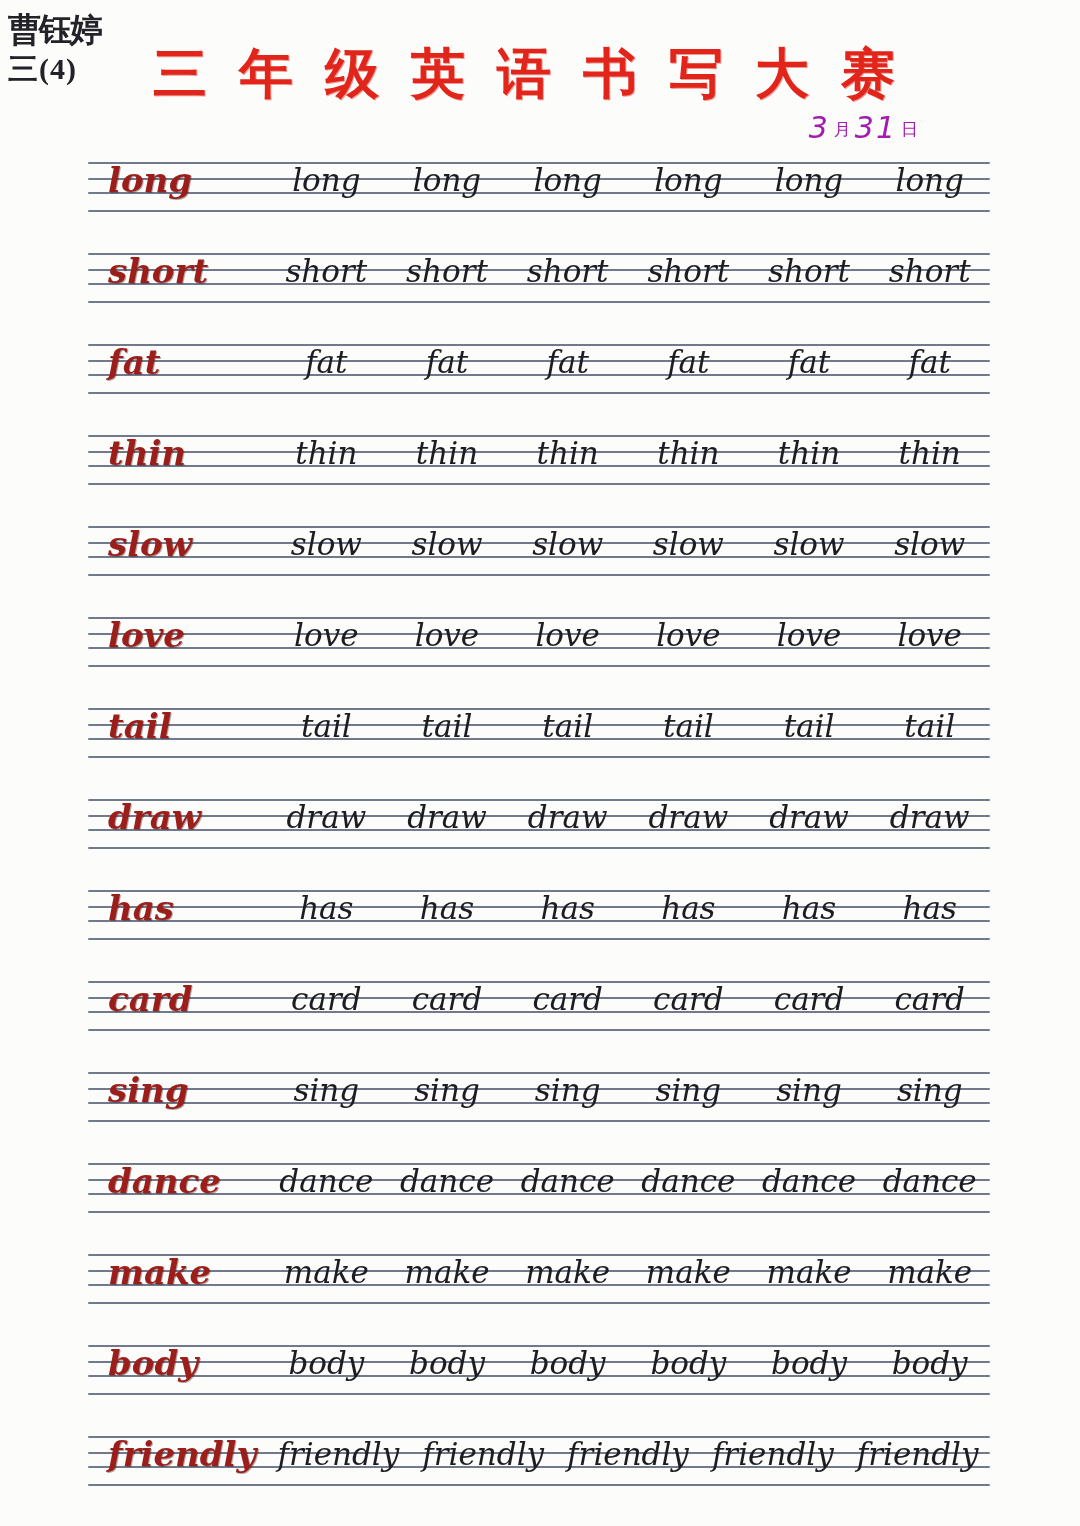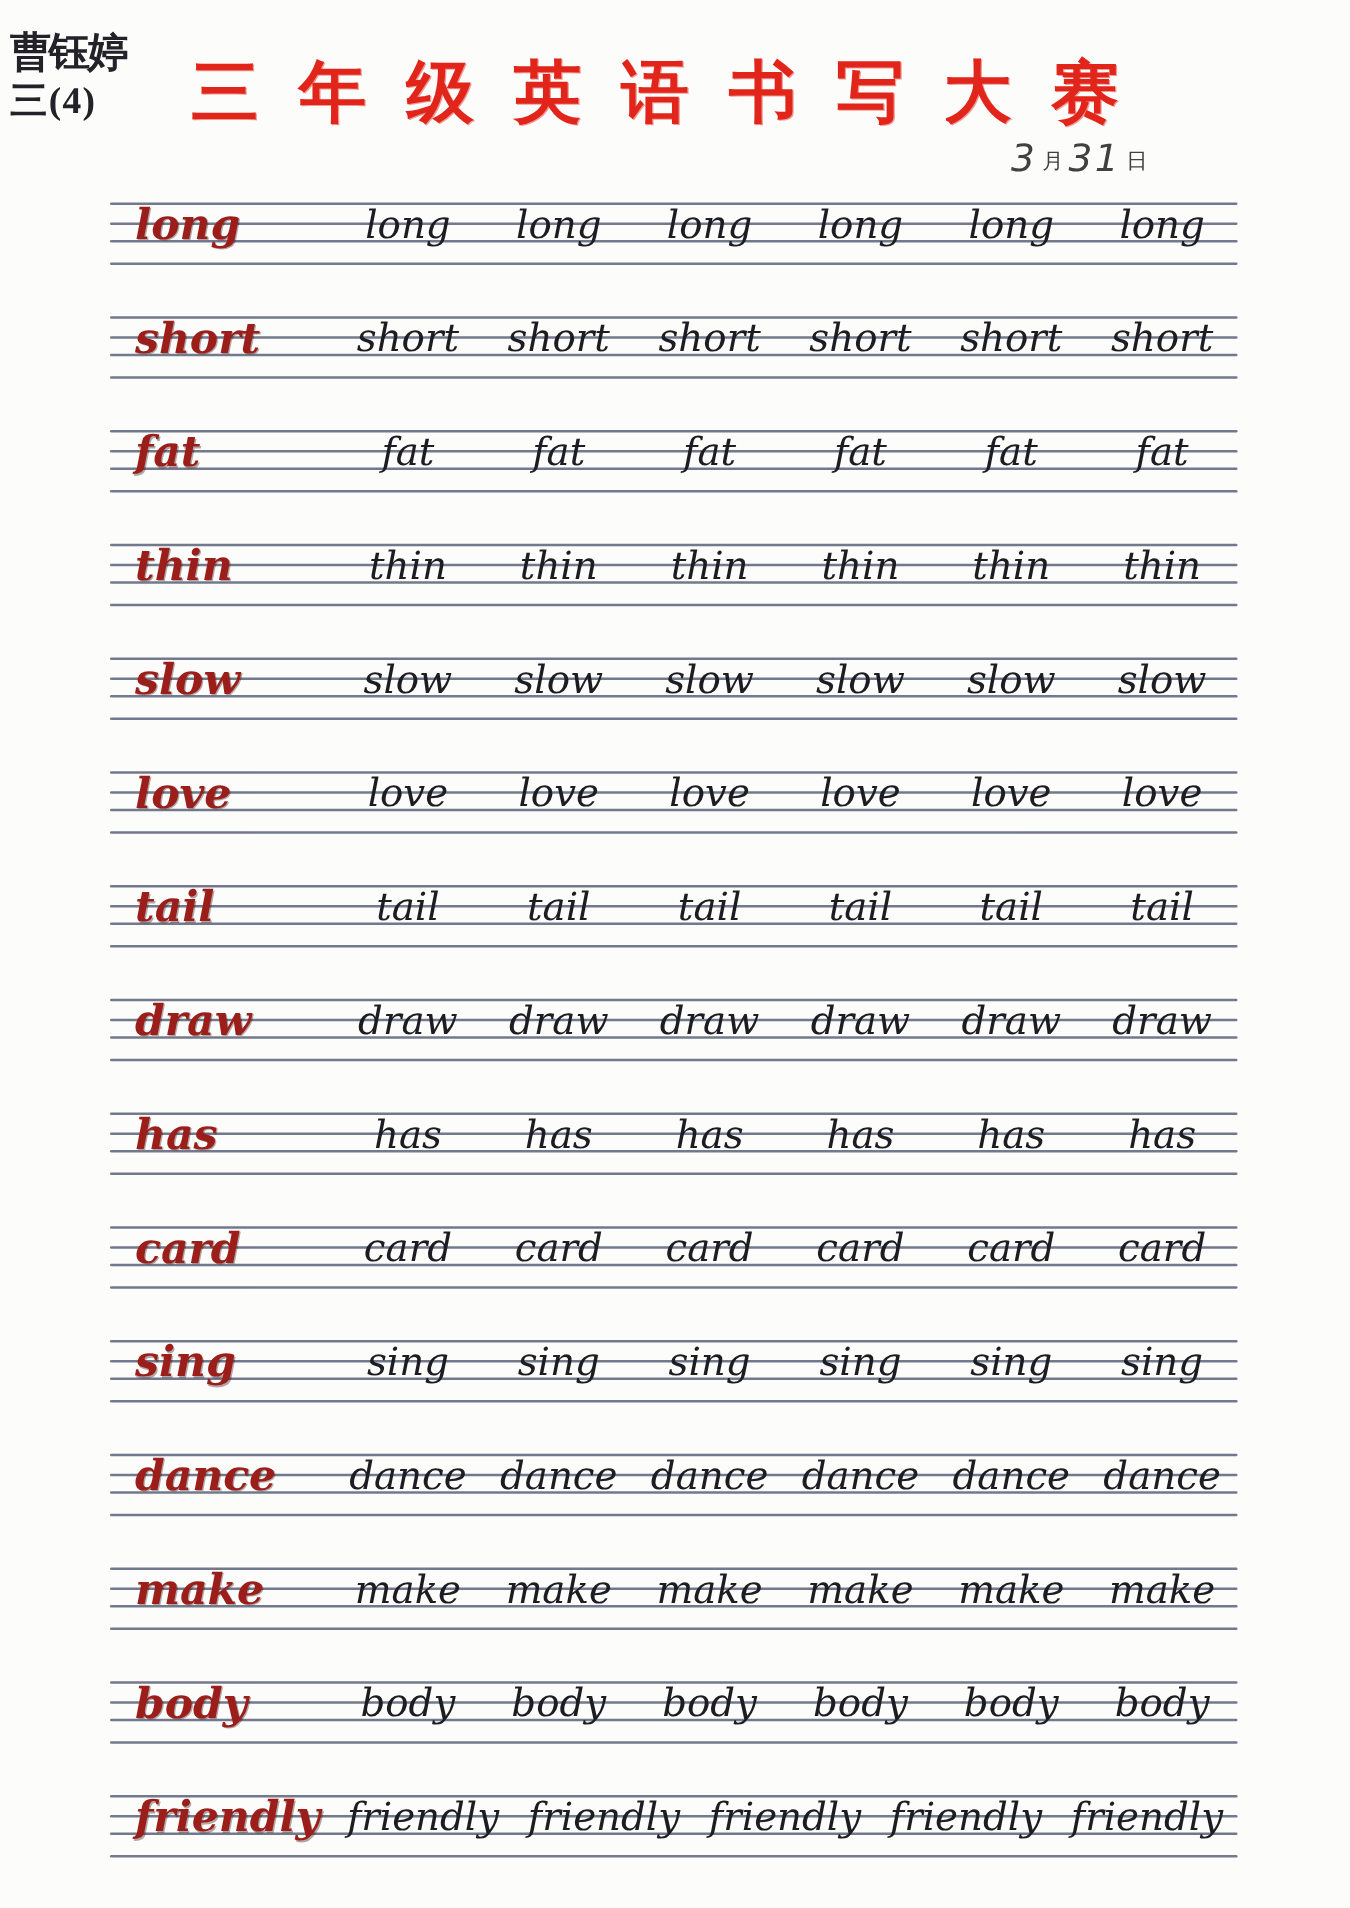--- a/index.html
+++ b/index.html
@@ -11,36 +11,36 @@
   }
   .page{
     position:relative;width:1080px;height:1526px;
     background:#fcfcfa;
   }
   
   .name-block{
     position:absolute;left:8px;top:12px;
     color:#222228;line-height:1.1;
   }
-  .student-name{font-size:33px;font-weight:600;letter-spacing:-2px;margin-top:12px;}
+  .student-name{font-size:33px;font-weight:600;letter-spacing:-2px;}
   .class-label{font-size:30px;font-weight:600;margin-top:4px;letter-spacing:1px;font-family:Liberation Serif, serif;}
   .title{
     position:absolute;left:120px;right:120px;top:38px;
     text-align:center;
     font-family:"DejaVu Serif",serif;
     font-weight:700;
     font-size:54px;
     letter-spacing:32px;
     color:var(--title-red,#e1251b);
     white-space:nowrap;
     text-shadow:1px 1px 0 rgba(225,37,27,.45);
   }
   .date-block{
     position:absolute;right:158px;top:110px;
-    color:#404040;white-space:nowrap;
+    color:#a21caf;white-space:nowrap;
   }
   .date-num{font-size:30px;font-weight:500;font-style:italic;letter-spacing:2px;}
   .date-unit{font-size:17px;font-weight:400;position:relative;top:-3px;padding:0 4px;}
   
   .rows{
     position:absolute;left:88px;top:163px;width:902px;
   }
   .row{
     position:relative;height:56px;margin-bottom:35px;
   }

